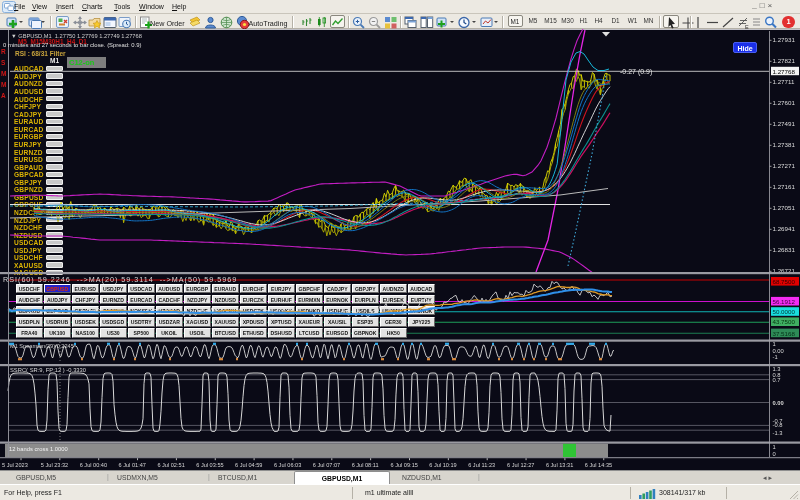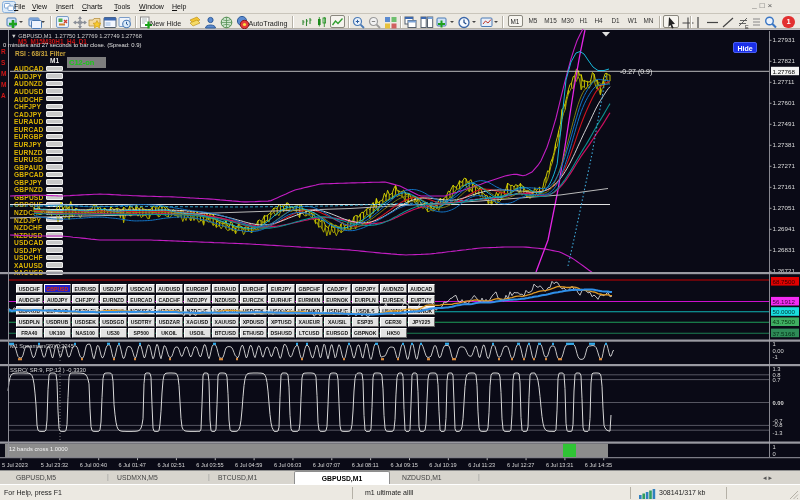--- a/index.html
+++ b/index.html
@@ -321,20 +321,21 @@
       <text x="1" y="87" font-size="6.5" fill="#d01616" font-weight="bold" text-anchor="start" font-family="Liberation Sans, sans-serif">M</text>
       <text x="1" y="98" font-size="6.5" fill="#d01616" font-weight="bold" text-anchor="start" font-family="Liberation Sans, sans-serif">A</text>
     </svg>
 
 <div style="position:absolute;left:11px;top:32.5px;font:5.7px 'Liberation Sans',sans-serif;color:#cfcfcf">▼&nbsp;GBPUSD,M1&nbsp; 1.27750 1.27769 1.27749 1.27768</div>
 <div style="position:absolute;left:18px;top:38px;font:bold 6.4px 'Liberation Sans',sans-serif;color:#c41414">M5_M15M30H1_H4_D1</div>
 <div style="position:absolute;left:3px;top:41.5px;font:5.9px 'Liberation Sans',sans-serif;color:#e0e0e0">0 minutes and 27 seconds to bar close. (Spread: 0.9)</div>
 <div style="position:absolute;left:15px;top:50px;font:bold 6.5px 'Liberation Sans',sans-serif;color:#c8a33c">RSI : 68/31 Filter</div>
 <div style="position:absolute;left:67px;top:56.5px;width:39px;height:11px;background:#7e7e7e;color:#19c819;font:bold 7.5px 'Liberation Sans',sans-serif;line-height:11px;padding-left:2px">C12-on</div>
 <div style="position:absolute;left:733px;top:41.5px;width:24px;height:11.5px;background:#1b2fe8;border:1px solid #4a60f0;border-radius:2px;color:#fff;font:bold 7px 'Liberation Sans',sans-serif;text-align:center;line-height:11px">Hide</div>
+<div style="position:absolute;left:3px;top:274.5px;font:7.2px 'Liberation Sans',sans-serif;letter-spacing:1px;color:#d8d8d8">RSI(60) 59.2246&nbsp; --&gt;MA(20) 59.3114&nbsp; --&gt;MA(50) 59.5969</div>
 
 <div style="position:absolute;left:0;top:0;width:800px;height:14px;background:#ece9e2;border-bottom:1px solid #c9c5bb">
       <svg width="14" height="12" style="position:absolute;left:2px;top:1px" viewBox="0 0 14 12">
         <rect x="0.5" y="0.5" width="13" height="11" rx="2" fill="#dcebfa" stroke="#8ab2dd"></rect>
         <rect x="2.5" y="2.5" width="5.5" height="4.5" rx="0.8" fill="#fff" stroke="#6a96c8" stroke-width="0.8"></rect>
         <rect x="6" y="5" width="5.5" height="4.5" rx="0.8" fill="#fff" stroke="#6a96c8" stroke-width="0.8"></rect>
       </svg>
       <div style="position:absolute;left:14px;top:3px;font:7px 'Liberation Sans',sans-serif;color:#111"><span style="text-decoration:underline">F</span>ile</div>
       <div style="position:absolute;left:32px;top:3px;font:7px 'Liberation Sans',sans-serif;color:#111"><span style="text-decoration:underline">V</span>iew</div>
       <div style="position:absolute;left:56px;top:3px;font:7px 'Liberation Sans',sans-serif;color:#111"><span style="text-decoration:underline">I</span>nsert</div>
@@ -381,21 +382,21 @@
         <rect x="1" y="1.5" width="11" height="9" rx="1" fill="#eef3fb" stroke="#7a9cc8"></rect>
         <circle cx="8.5" cy="8" r="3.8" fill="#dcebfa" stroke="#4a7ab5" stroke-width="1.1"></circle>
         <path d="M8.5 5.8 L8.5 8 L10 9" stroke="#2c5c9c" stroke-width="1" fill="none"></path>
       </svg>
       <div style="position:absolute;left:134.5px;top:2px;width:2px;height:12px;border-left:1px solid #b5b1a7;border-right:1px solid #fff"></div>
       <svg width="14" height="13" viewBox="0 0 14 13" style="position:absolute;left:138.5px;top:2px">
         <rect x="1.5" y="1" width="8.5" height="10.5" fill="#fff" stroke="#8a8a8a"></rect>
         <path d="M3 3h5M3 5h5M3 7h3" stroke="#9aa" stroke-width="0.8"></path>
         <path d="M9.5 5.5 L9.5 12.5 M6 9 L13 9" stroke="#18a418" stroke-width="2.2"></path>
       </svg>
-      <div style="position:absolute;left:150px;top:4.5px;font:7.2px 'Liberation Sans',sans-serif;color:#222">New Hide</div>
+      <div style="position:absolute;left:150px;top:4.5px;font:7.2px 'Liberation Sans',sans-serif;color:#222">New Order</div>
       <svg width="14" height="13" viewBox="0 0 14 13" style="position:absolute;left:188px;top:2px">
         <path d="M2 4 L9 1 L12 4 L5 7 Z" fill="#f2c433" stroke="#b78c12" stroke-width="0.6"></path>
         <path d="M2 7 L9 4 L12 7 L5 10 Z" fill="#f7db66" stroke="#b78c12" stroke-width="0.6"></path>
       </svg>
       <svg width="14" height="13" viewBox="0 0 14 13" style="position:absolute;left:204px;top:2px">
         <circle cx="6.5" cy="4" r="2.6" fill="#5b8bd0" stroke="#2f5b99"></circle>
         <path d="M1.5 12 C1.5 8 11.5 8 11.5 12 Z" fill="#5b8bd0" stroke="#2f5b99"></path>
       </svg>
       <svg width="14" height="13" viewBox="0 0 14 13" style="position:absolute;left:220px;top:2px">
         <circle cx="6.5" cy="6.5" r="5.3" fill="#cfe6cf" stroke="#4d8a4d"></circle>

